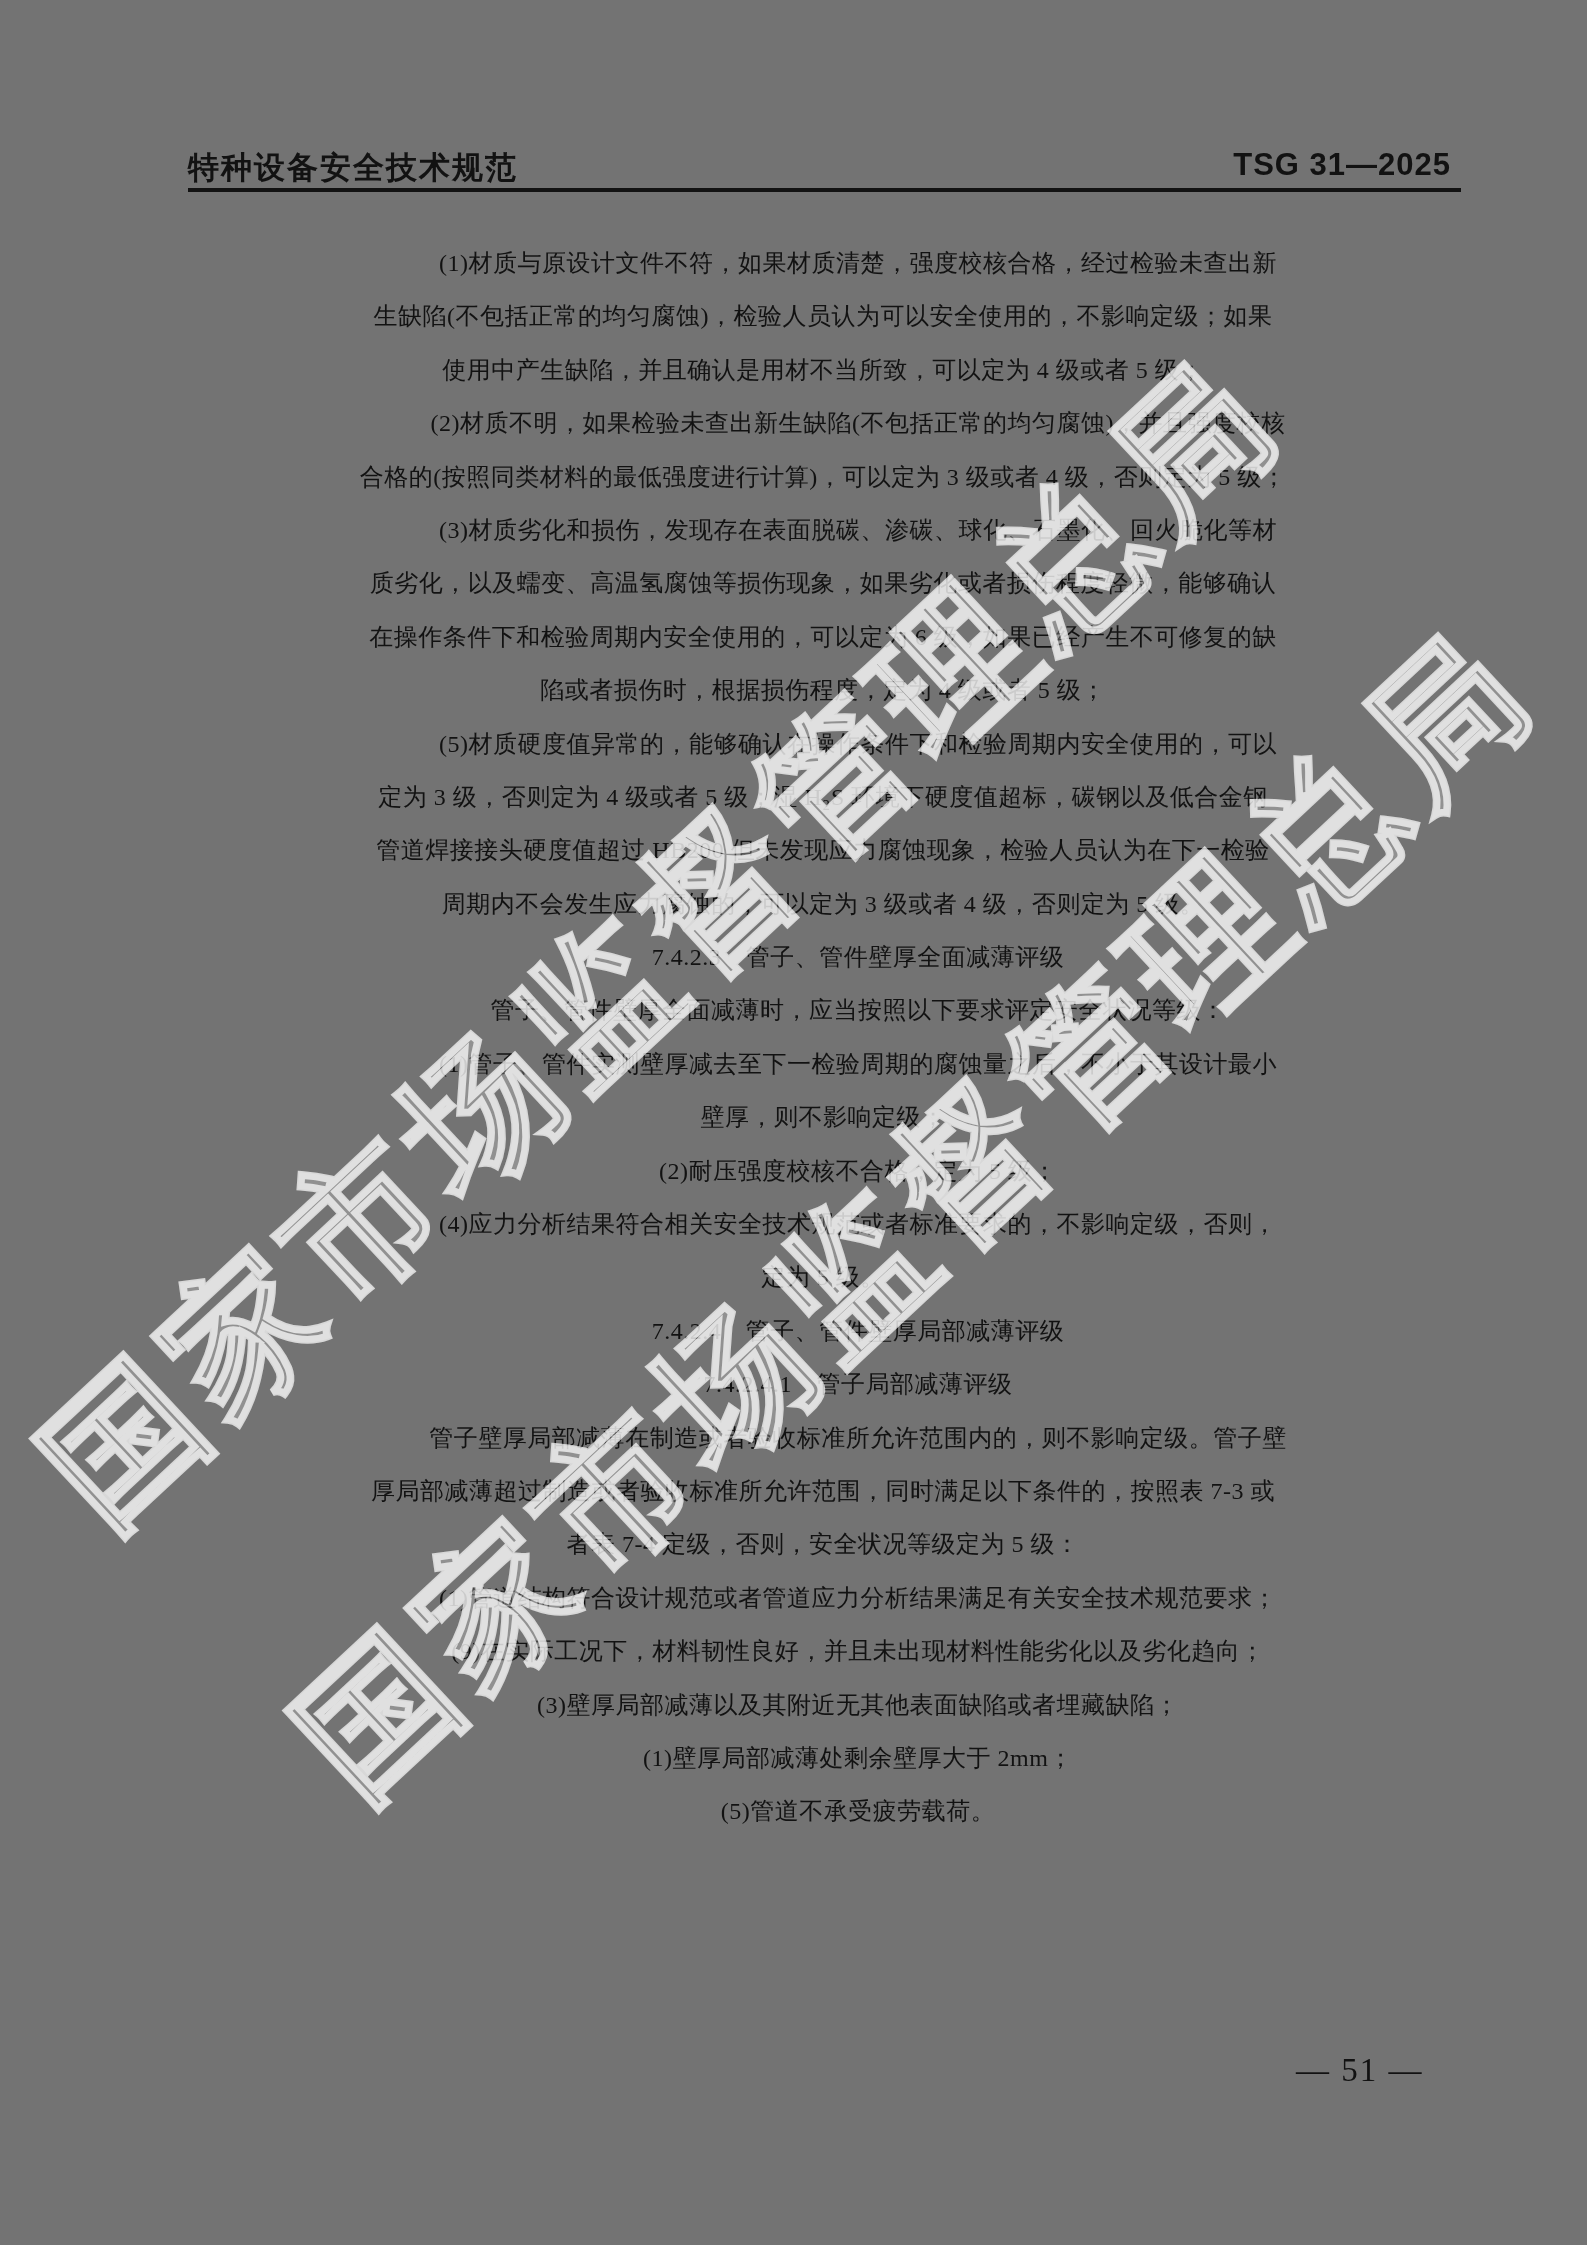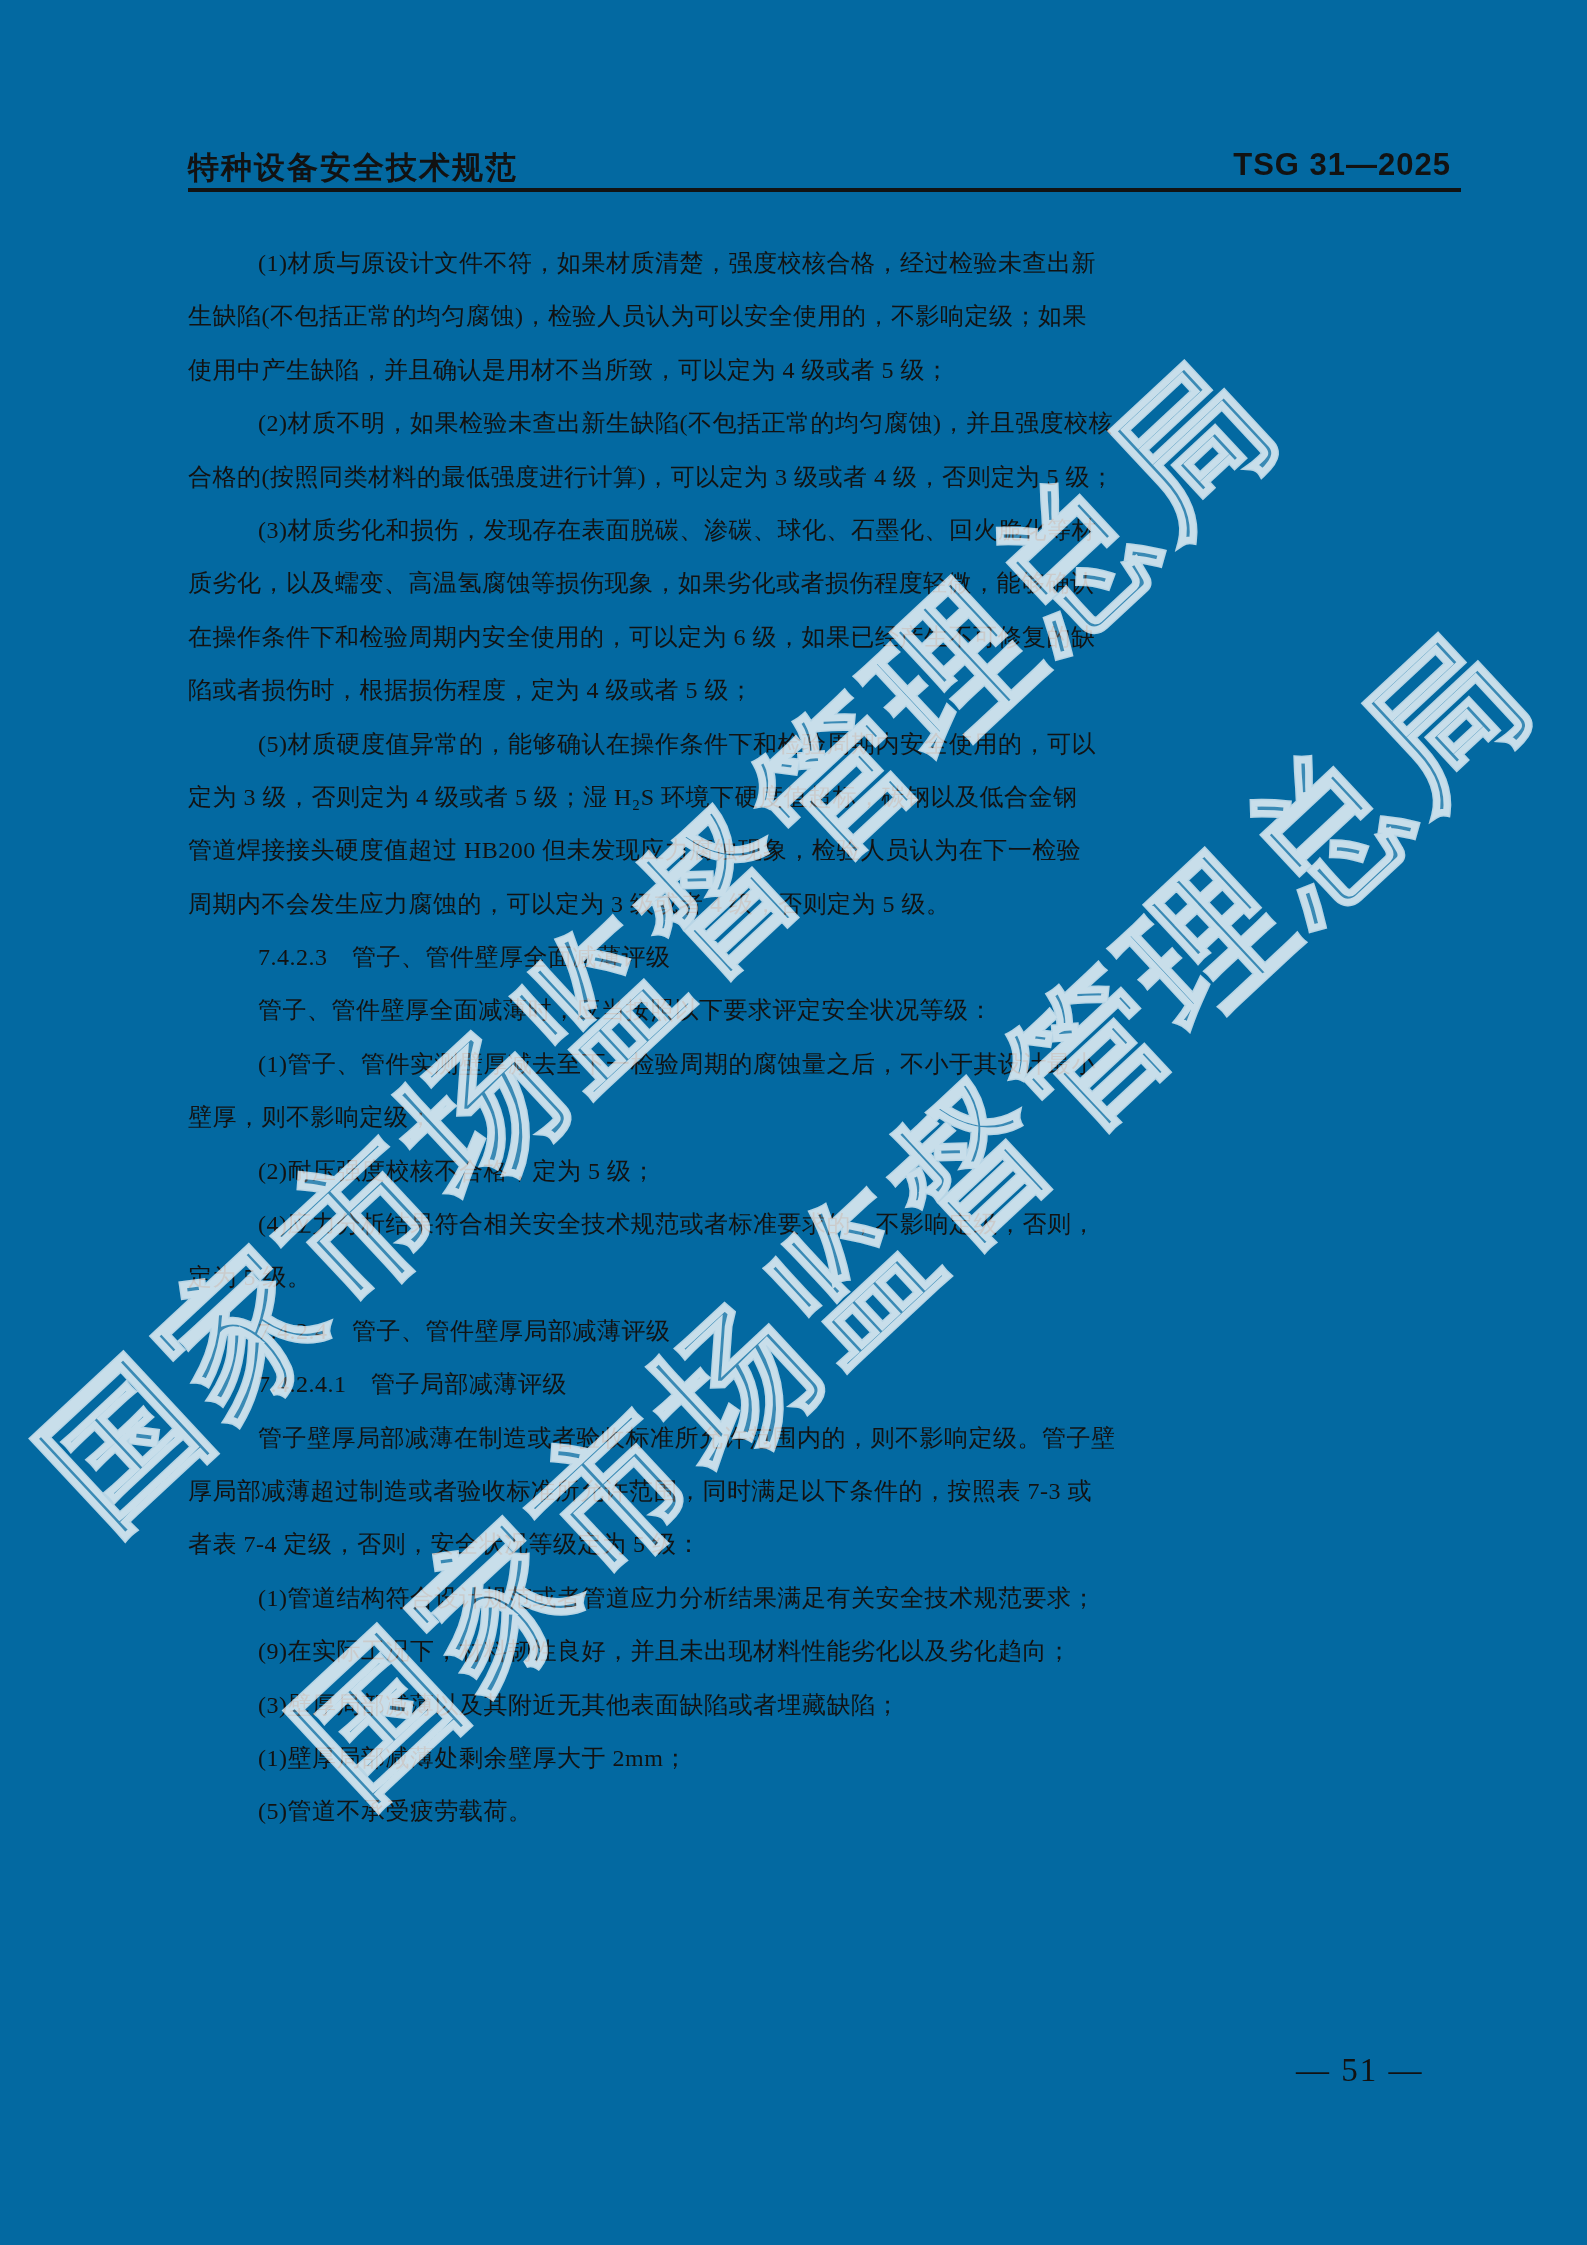--- a/index.html
+++ b/index.html
@@ -1,23 +1,24 @@
 <!DOCTYPE html>
 <html><head>
 <meta charset="utf-8">
 <style>
   html,body{margin:0;padding:0;}
   .page{
     position:relative;
     width:1587px;
     height:2245px;
-    background:#0369a1;
+    background:#737373;
     overflow:hidden;
     color:#121212;
     font-family:"Liberation Serif","DejaVu Serif",serif;
+    text-align:center;
   }
   .header-left{
     position:absolute;
     left:188px;
     top:147px;
     font-family:"Liberation Sans","DejaVu Sans",sans-serif;
     font-weight:bold;
     font-size:31px;
     letter-spacing:2px;
     white-space:nowrap;

